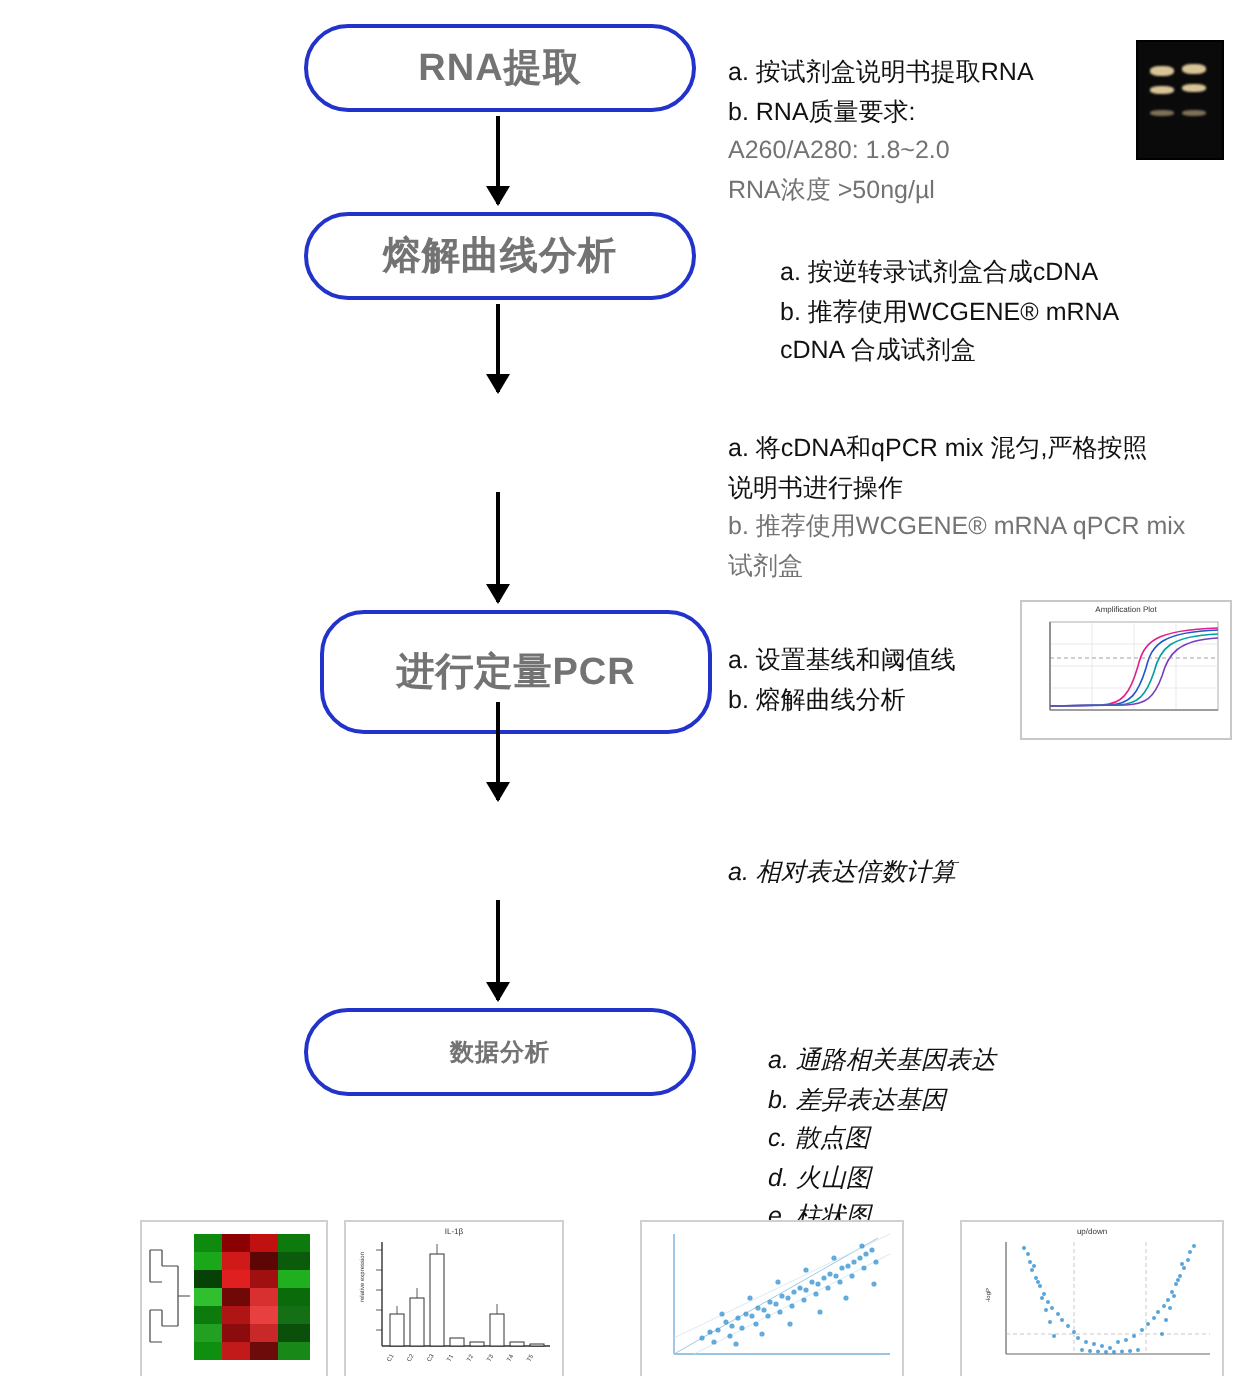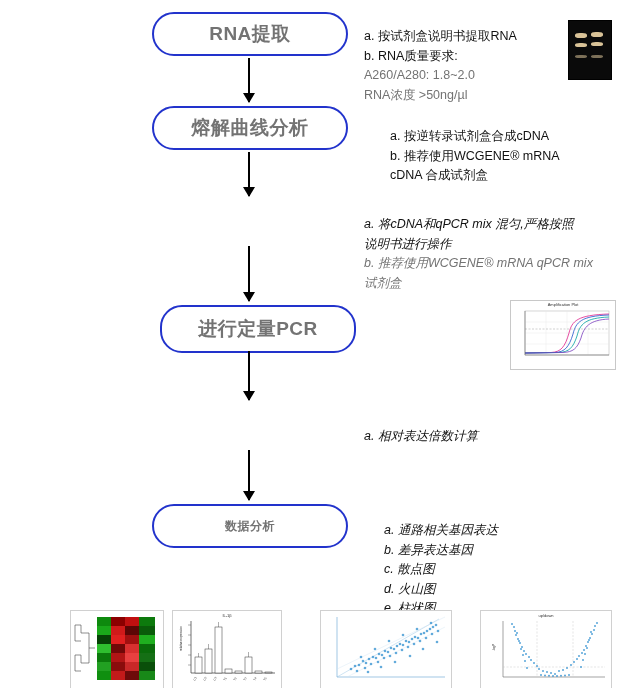--- a/index.html
+++ b/index.html
@@ -31,21 +31,21 @@
     display: flex;
     align-items: center;
     justify-content: center;
     text-align: center;
     background: #ffffff;
     letter-spacing: 0.5px;
   }
   .step.s1 { left: 152px; top: 12px;  width: 196px; height: 44px; font-size: 19px; }
   .step.s2 { left: 152px; top: 106px; width: 196px; height: 44px; font-size: 19px; }
   .step.s3 { left: 8px;   top: 200px; width: 340px; height: 44px; font-size: 19px; }
-  .step.s4 { left: 160px; top: 305px; width: 196px; height: 48px; font-size: 19px; }
+  .step.s4 { left: 160px; top: 305px; width: 196px; height: 62px; font-size: 19px; }
   .step.s5 { left: 152px; top: 404px; width: 196px; height: 44px; font-size: 19px; }
   .step.s6 { left: 152px; top: 504px; width: 196px; height: 44px; font-size: 12px; font-family: Liberation Mono, monospace; }
 
   .arrow {
     position: absolute;
     left: 248px;
     width: 2px;
     background: #000000;
   }
   .arrow::after {
@@ -67,21 +67,21 @@
 
   .notes {
     position: absolute;
     font-size: 12.5px;
     line-height: 1.55;
     color: #111111;
     white-space: pre-line;
   }
   .notes.n1 { left: 364px; top: 8px;   width: 200px; }
   .notes.n2 { left: 351px; top: 108px; width: 210px; margin-left: 39px; }
-  .notes.n3 { left: 364px; top: 196px; width: 248px; font-style: italic; }
+  .notes.n3 { left: 364px; top: 196px; width: 248px; }
   .notes.n4 { left: 364px; top: 302px; width: 160px; }
   .notes.n5 { left: 364px; top: 408px; width: 200px; font-style: italic; }
   .notes.n6 { left: 384px; top: 502px; width: 200px; font-style: italic; }
   .red { color: #737373; }
 
   
   .gel {
     position: absolute;
     left: 568px;
     top: 20px;
@@ -183,20 +183,24 @@
 cDNA 合成试剂盒</span>
   </div>
 
   <div class="notes n3">
     <span>a. 将cDNA和qPCR mix 混匀,严格按照
 说明书进行操作</span>
     <span class="red">b. 推荐使用WCGENE® mRNA qPCR mix
 试剂盒</span>
   </div>
 
+  <div class="notes n4">
+    <span>a. 设置基线和阈值线
+b. 熔解曲线分析</span>
+  </div>
 
   <div class="notes n5">
     <span>a. 相对表达倍数计算</span>
   </div>
 
   <div class="notes n6">
     <span>a. 通路相关基因表达
 b. 差异表达基因
 c. 散点图
 d. 火山图

